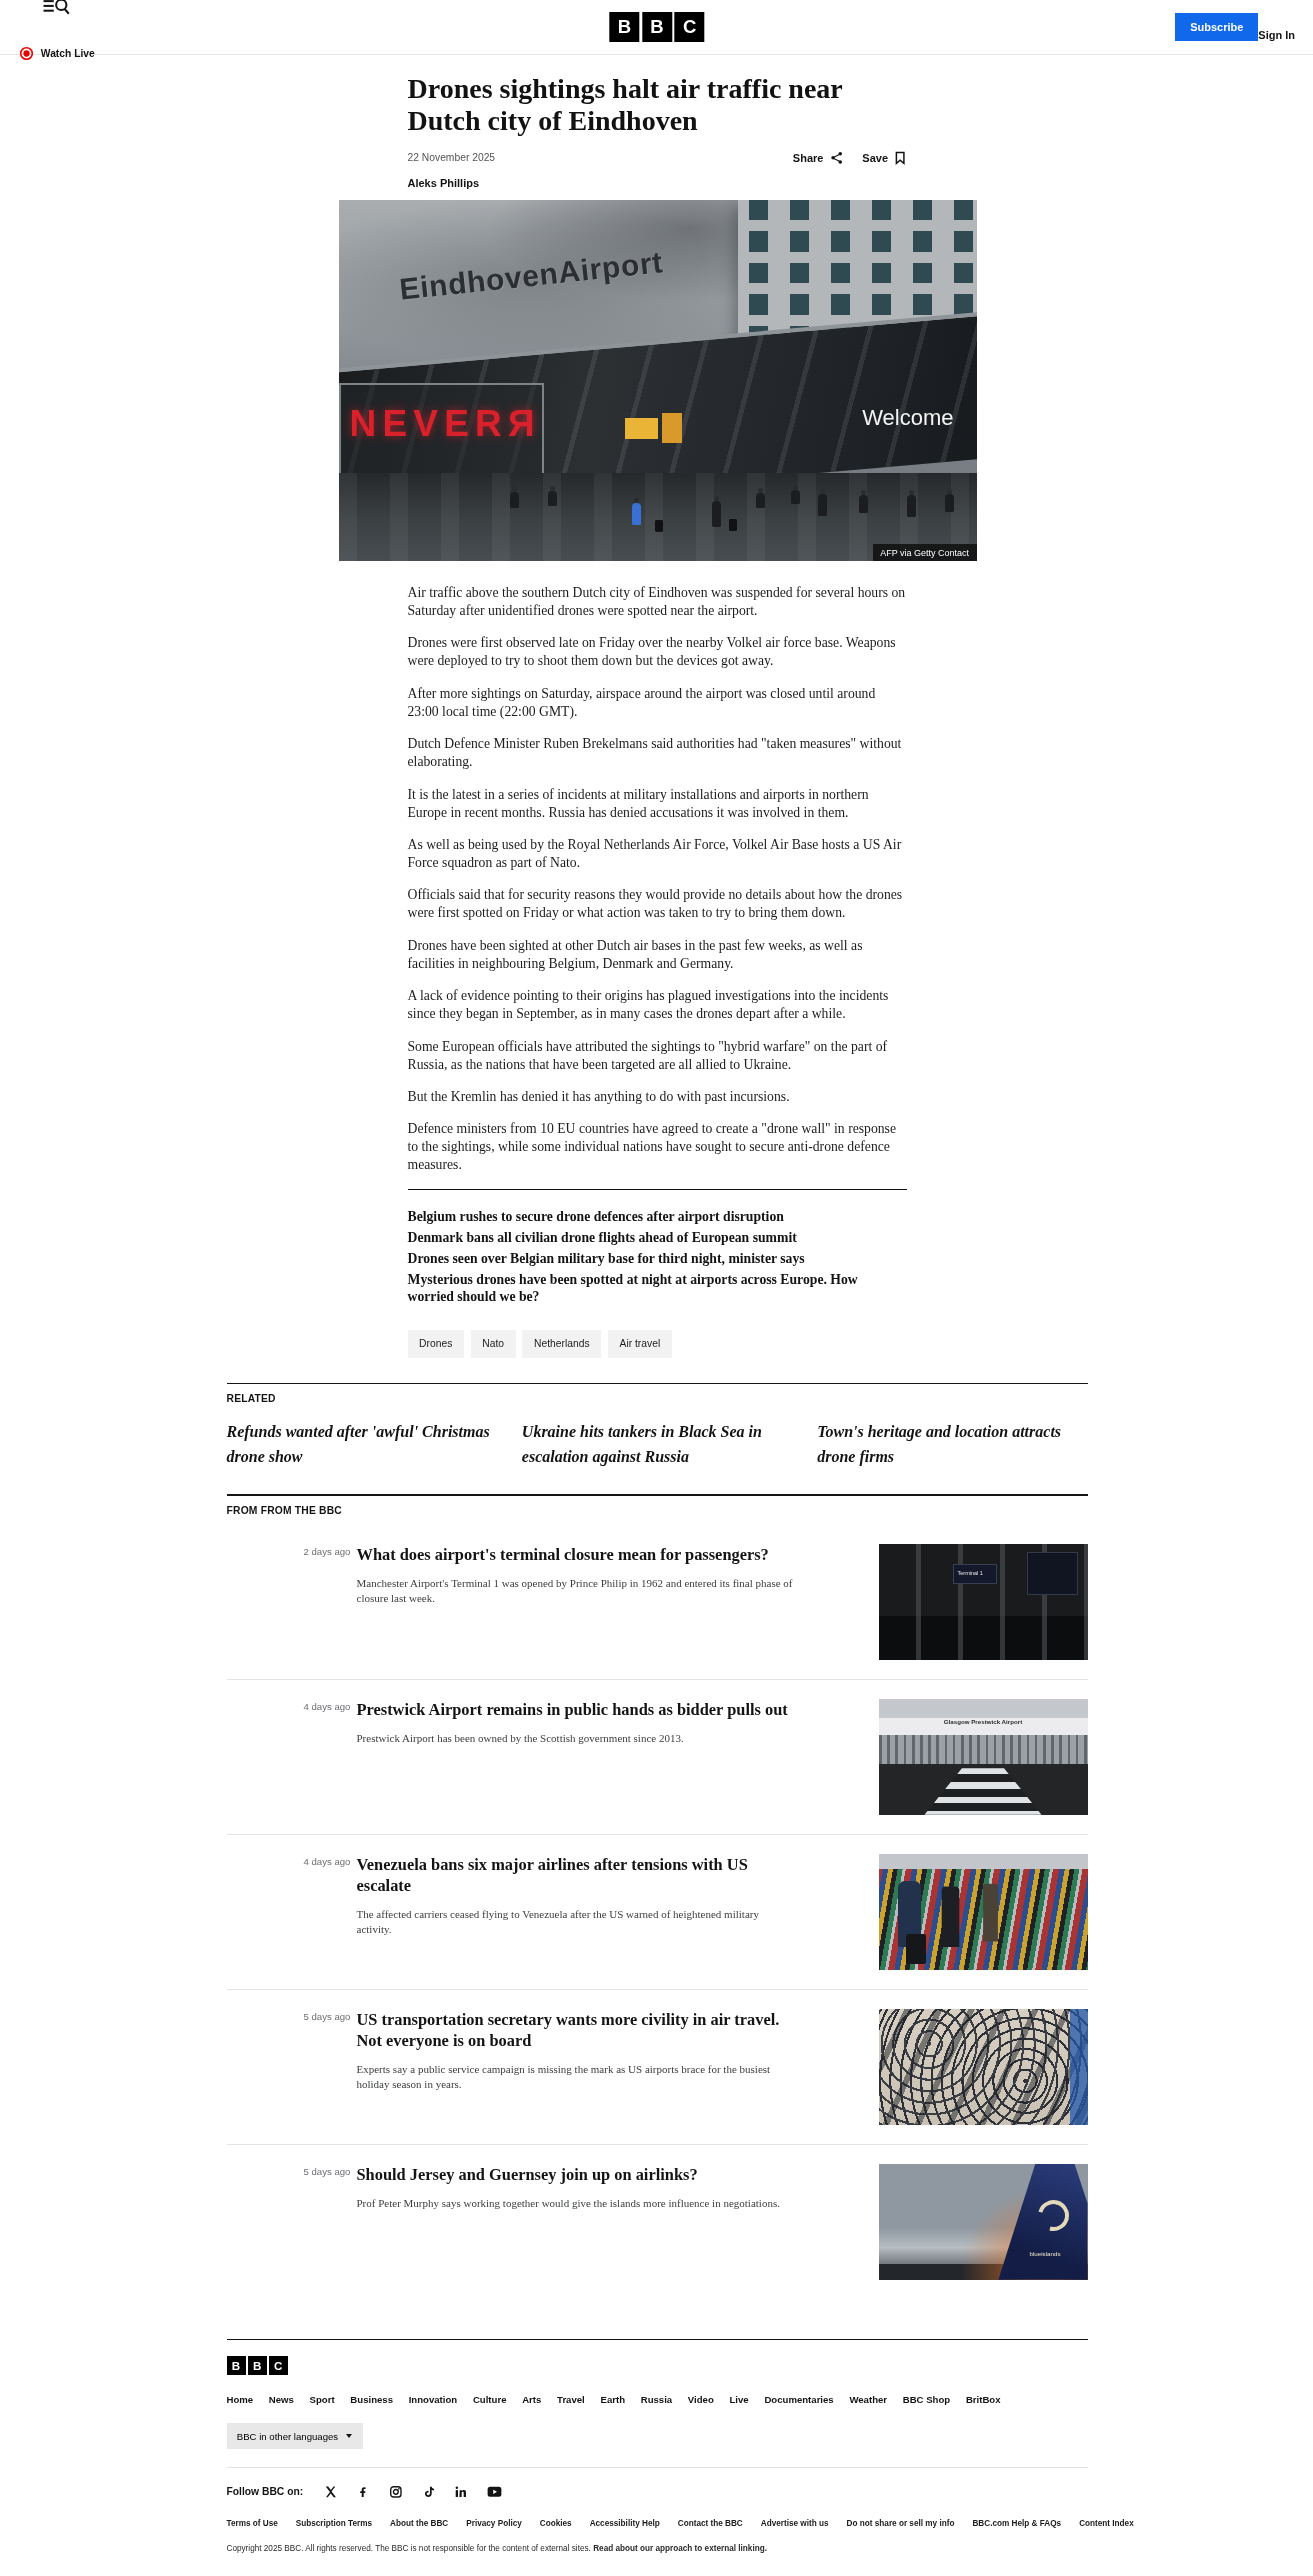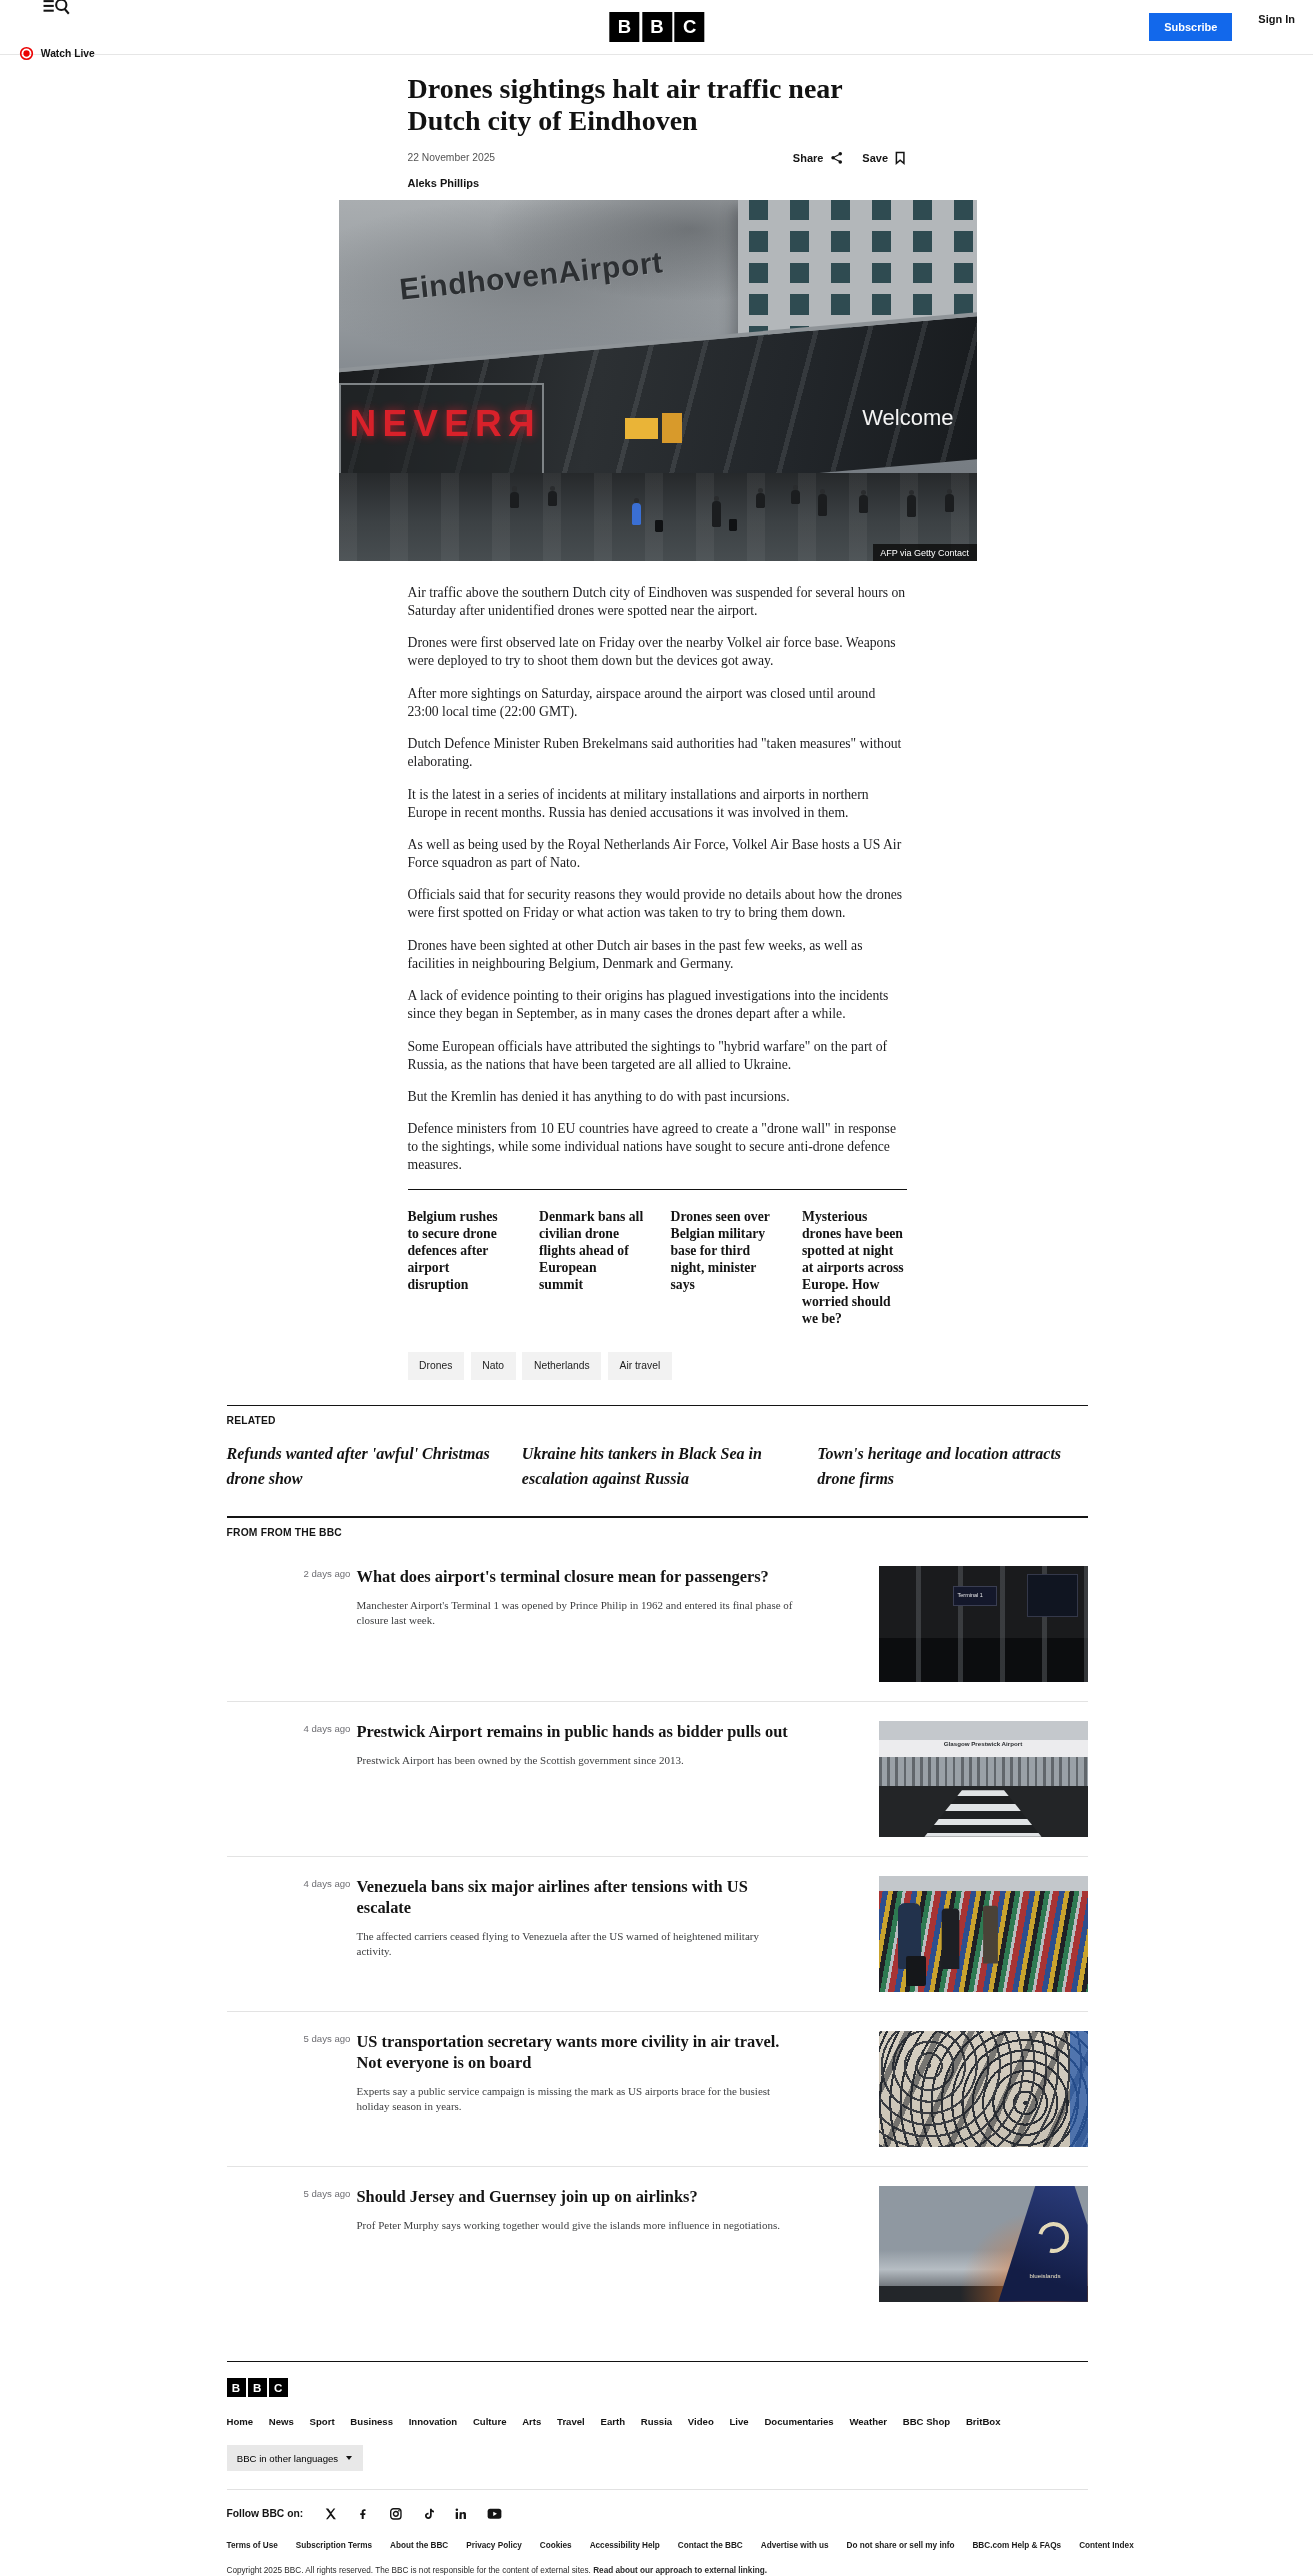--- a/index.html
+++ b/index.html
@@ -15,21 +15,21 @@
     padding:0 19px; border-bottom:0.7px solid #e6e6e6; position:relative; background:#fff;
   }
   .header-left { display:flex; align-items:center; gap:27px;flex-direction:column; }
   .menu-btn { background:none; border:none; padding:2.7px; cursor:pointer; display:flex; }
   .watch-live { display:flex; align-items:center; gap:6.8px; font-weight:700; font-size:10.3px; cursor:pointer; }
   .logo { position:absolute; left:50%; transform:translateX(-50%); display:flex; gap:2.7px; }
   .logo .sq {
     width:30px; height:30px; background:#000; color:#fff; display:flex; align-items:center;
     justify-content:center; font-weight:700; font-size:18.5px;
   }
-  .header-right { display:flex; align-items:flex-start; gap:26px; }
+  .header-right { display:flex; align-items:flex-end; }
   .subscribe-btn {
     background:#1268EB; color:#fff; border:none; font-weight:700; font-size:11px;
     padding:8.2px 15px; cursor:pointer;
   }
   .signin { font-weight:700; font-size:11px; cursor:pointer; }
 
   
   .article { width:499px; margin:0 auto; }
   .title { font-family:"Liberation Serif", serif; font-weight:700; font-size:28px; line-height:1.15; margin:18px 0 0; color:#121212; }
   .meta { display:flex; justify-content:space-between; align-items:center; margin-top:13.7px; }
@@ -90,21 +90,21 @@
   .pn.blue { background:#3a6fd4; }
   .bag { position:absolute; width:8.2px; height:12.3px; background:#101214; border-radius:1.4px; }
   .h-caption {
     position:absolute; right:0; bottom:0; background:rgba(12,12,12,.82); color:#fff;
     font-size:9px; padding:3.4px 7.5px;
   }
 
   .paras { margin-top:23px; }
   .para { font-family:"Liberation Serif", serif; font-size:13.7px; line-height:18px; color:#1c1c1e; margin:0 0 14.4px; }
   .article-divider { height:1.4px; background:#121212; margin-top:4.1px; }
-  .inline-related { display:grid; grid-template-columns:1fr 1fr 1fr 1fr; gap:4px 27px; margin-top:18px; }
+  .inline-related { display:grid; grid-template-columns:1fr; gap:4px 27px; margin-top:18px; }
   .inline-link { font-family:"Liberation Serif", serif; font-weight:700; font-size:13.7px; line-height:17px; cursor:pointer; }
   .tags { display:flex; gap:6.8px; margin-top:25px; }
   .tag { background:#f2f2f2; border:none; font-size:10.3px; color:#1c1c1c; padding:8.2px 11.6px; cursor:pointer; font-family:inherit; }
 
   
   .wide { width:861px; margin:0 auto; }
   .section { margin-top:25px; }
   .section-rule { height:1.4px; background:#141414; }
   .section-h { font-size:10.3px; font-weight:700; letter-spacing:0.2px; margin:9.6px 0 0; }
   .related-grid { display:grid; grid-template-columns:repeat(3,1fr); gap:25px; margin:15px 0 2.7px; }

